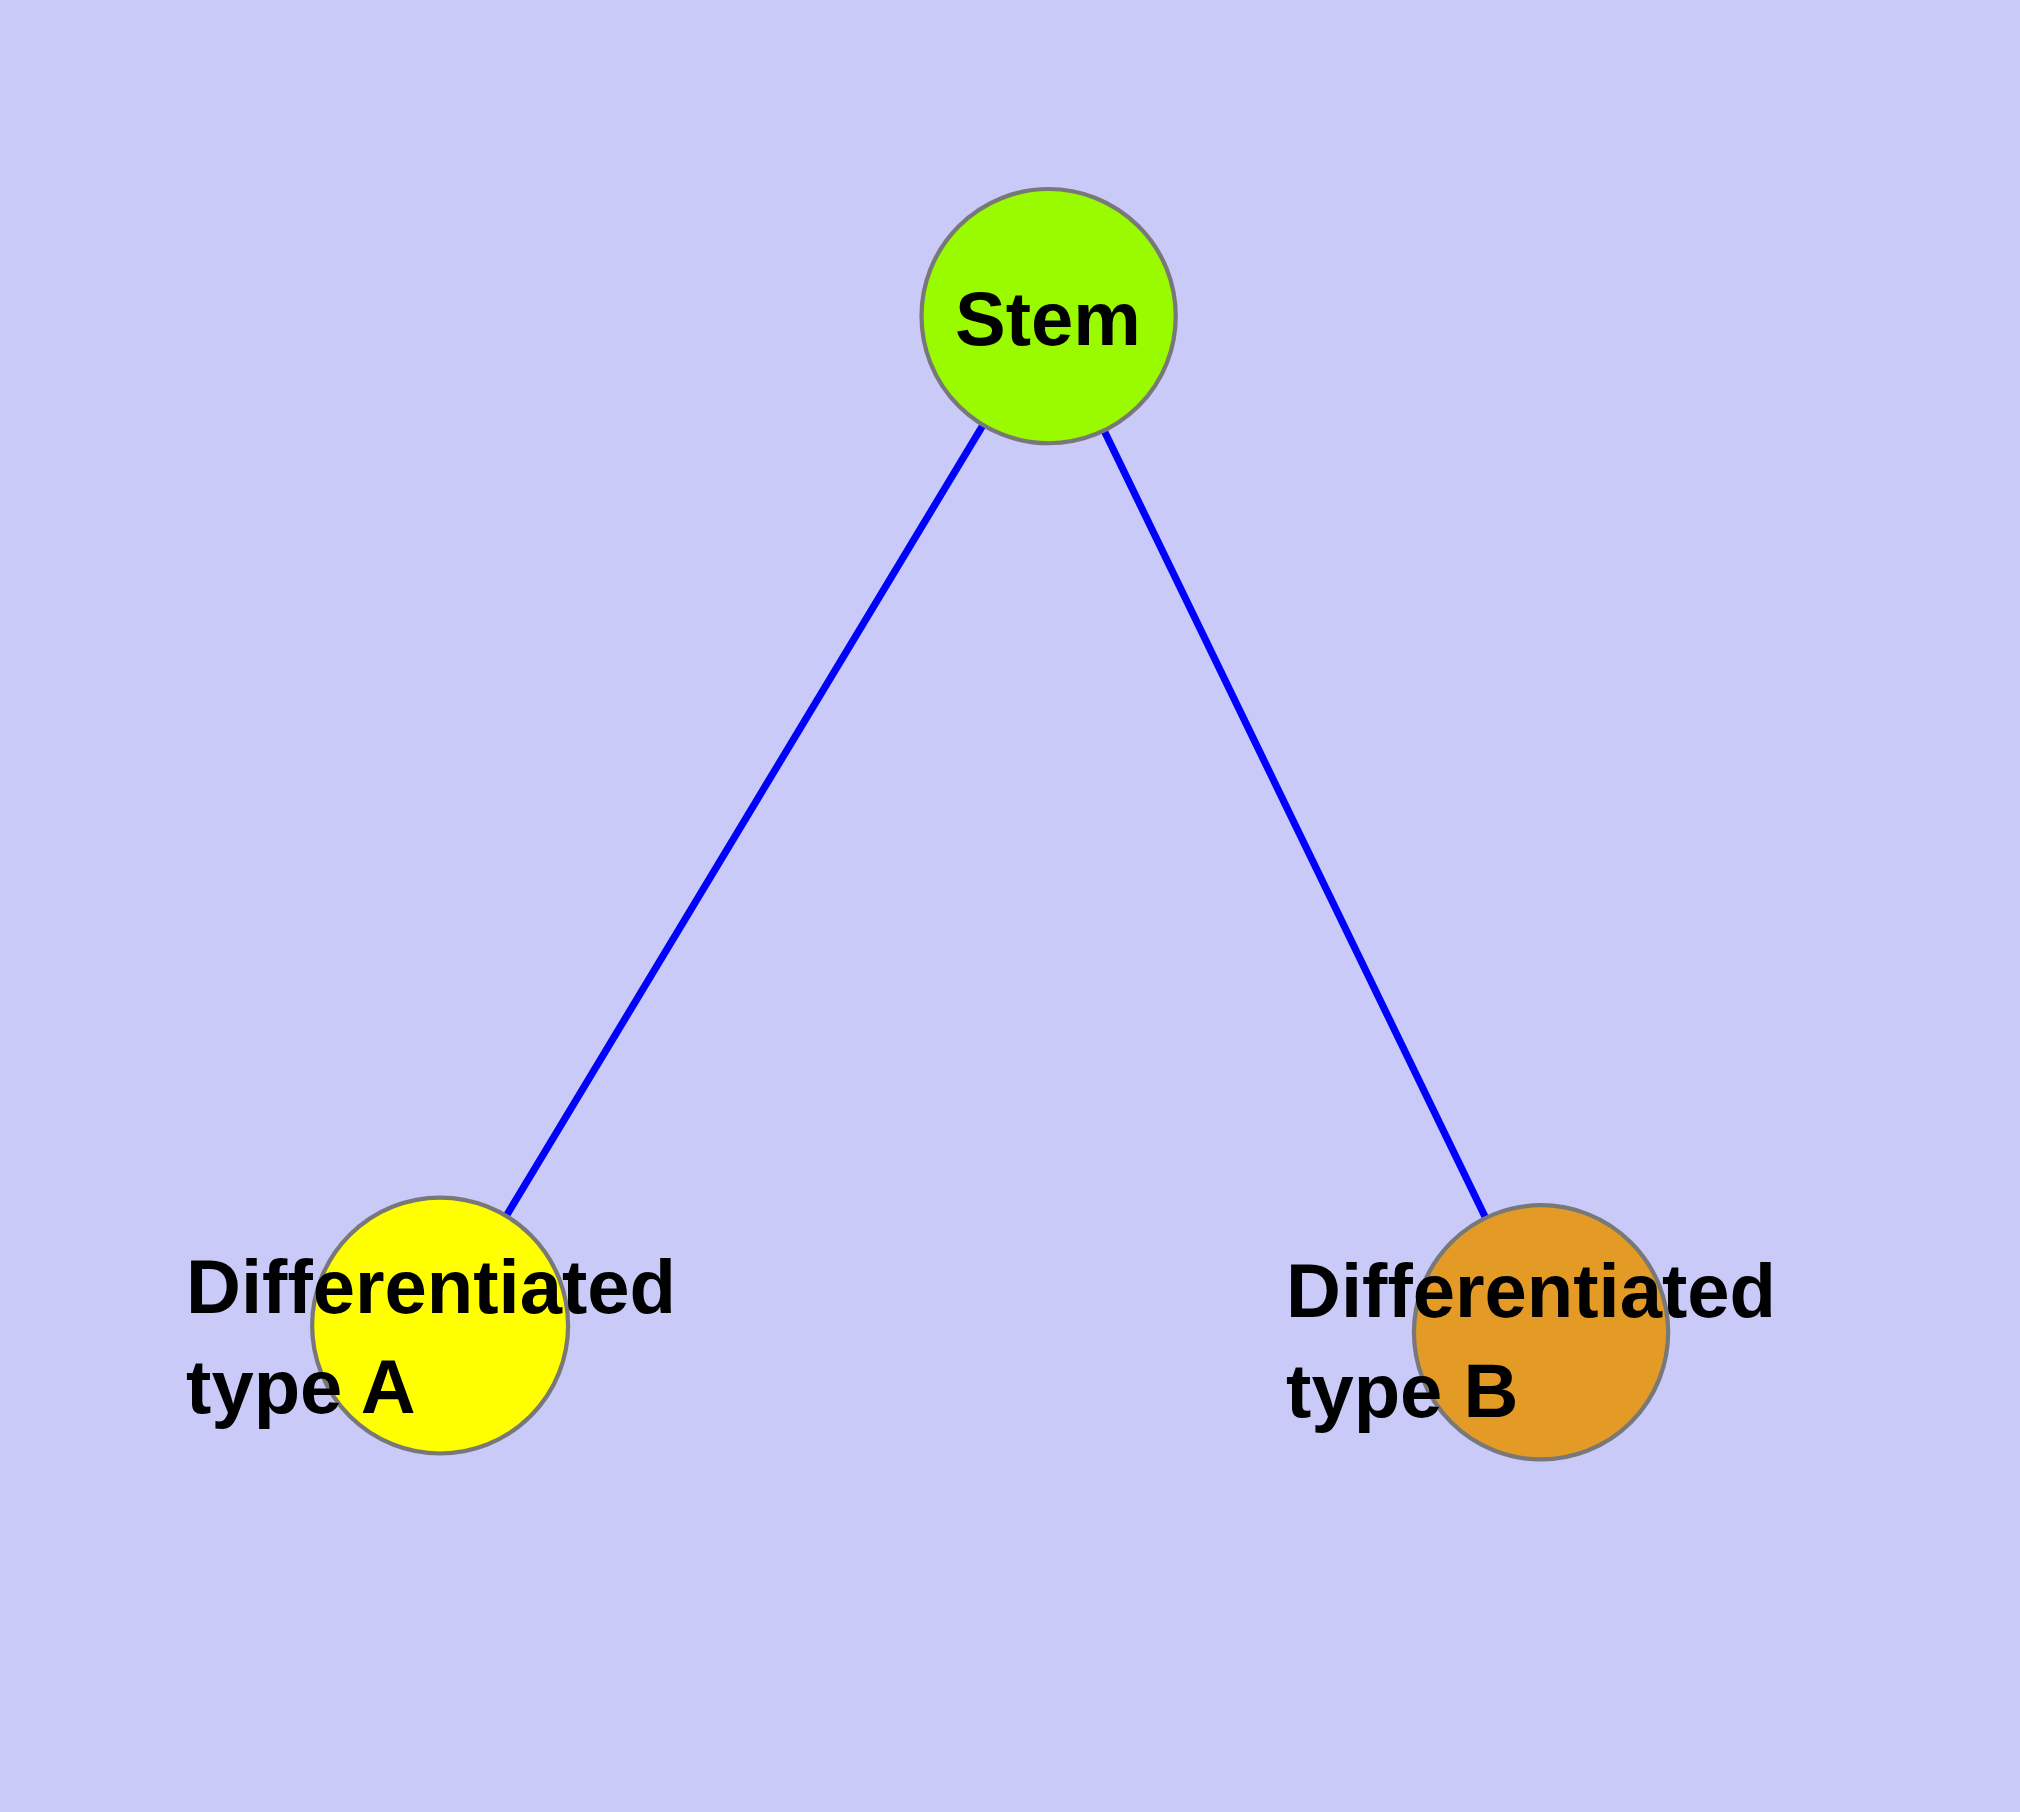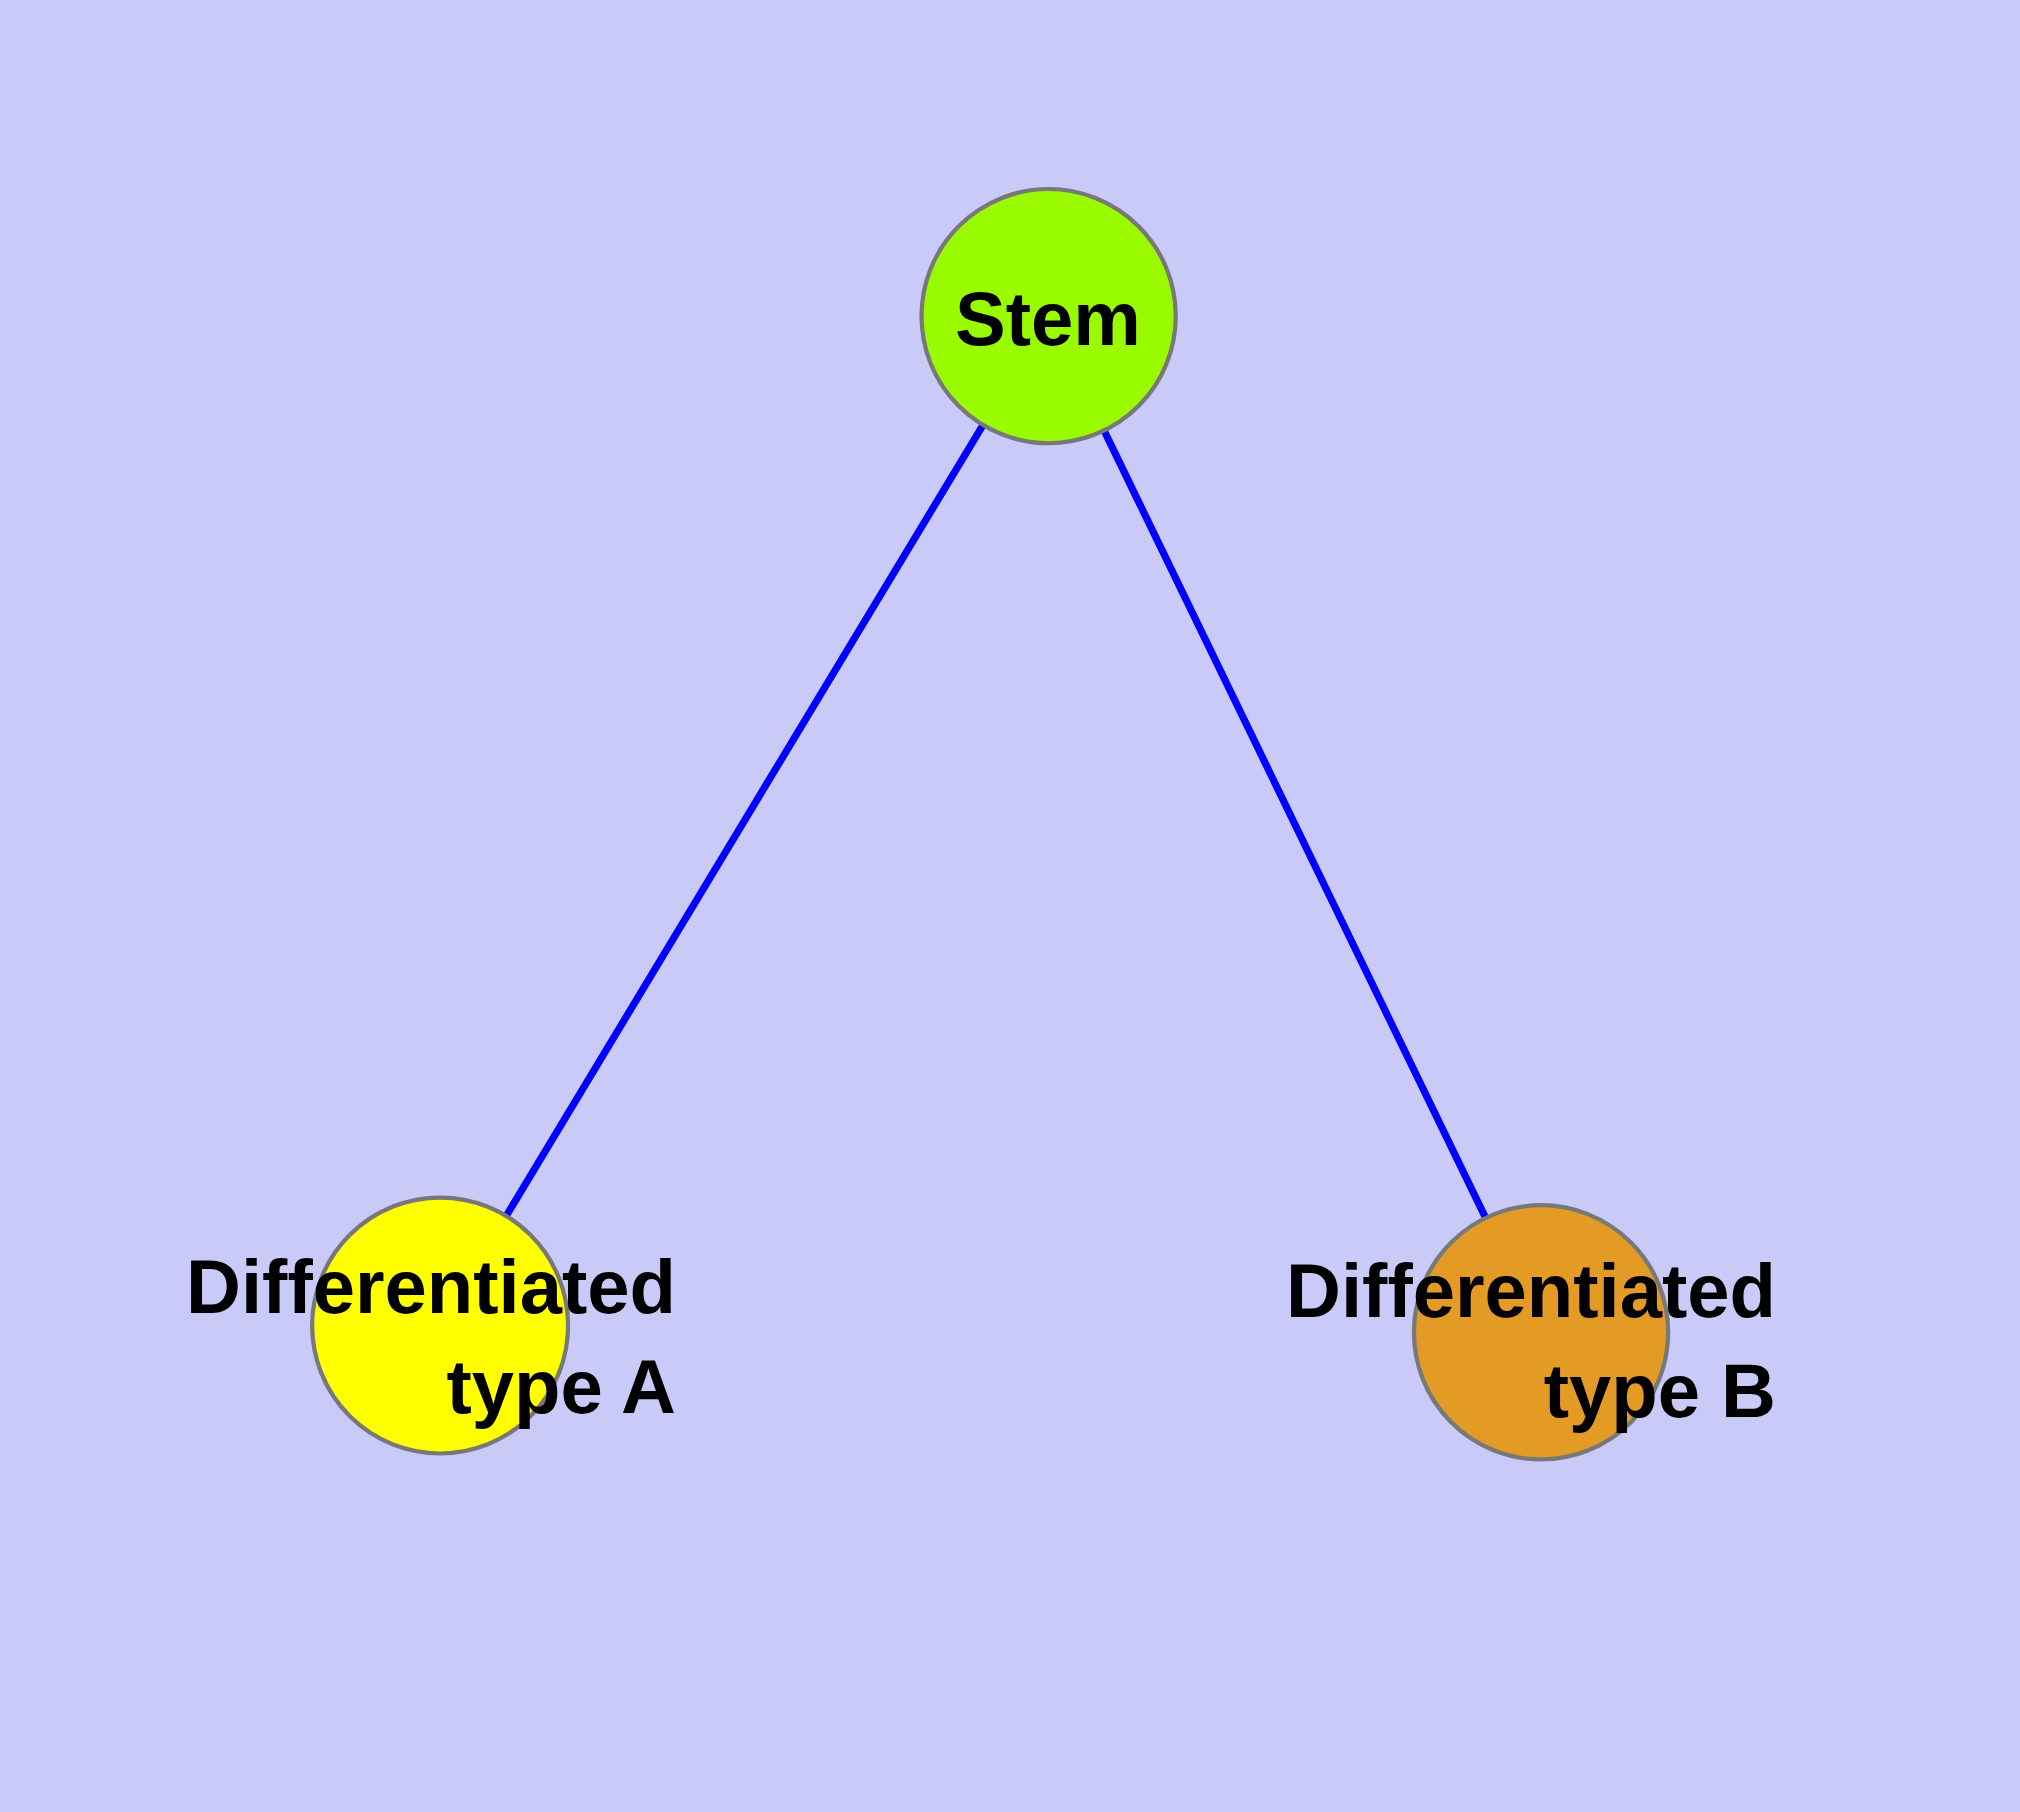--- a/index.html
+++ b/index.html
@@ -29,21 +29,21 @@
   .node-circle {
     stroke-width: 5;
   }
   .node-label {
     position: absolute;
     transform: translate(-50%, -50%);
     color: #000000;
     font-weight: 700;
     font-size: 76px;
     line-height: 1.32;
-    text-align: right;
+    text-align: left;
     white-space: pre-line;
     letter-spacing: 0px;
   }
 </style>
 </head>
 <body>
 
 <div id="canvas">
 
   <svg id="graph-svg" viewBox="0 0 2384 2138">

